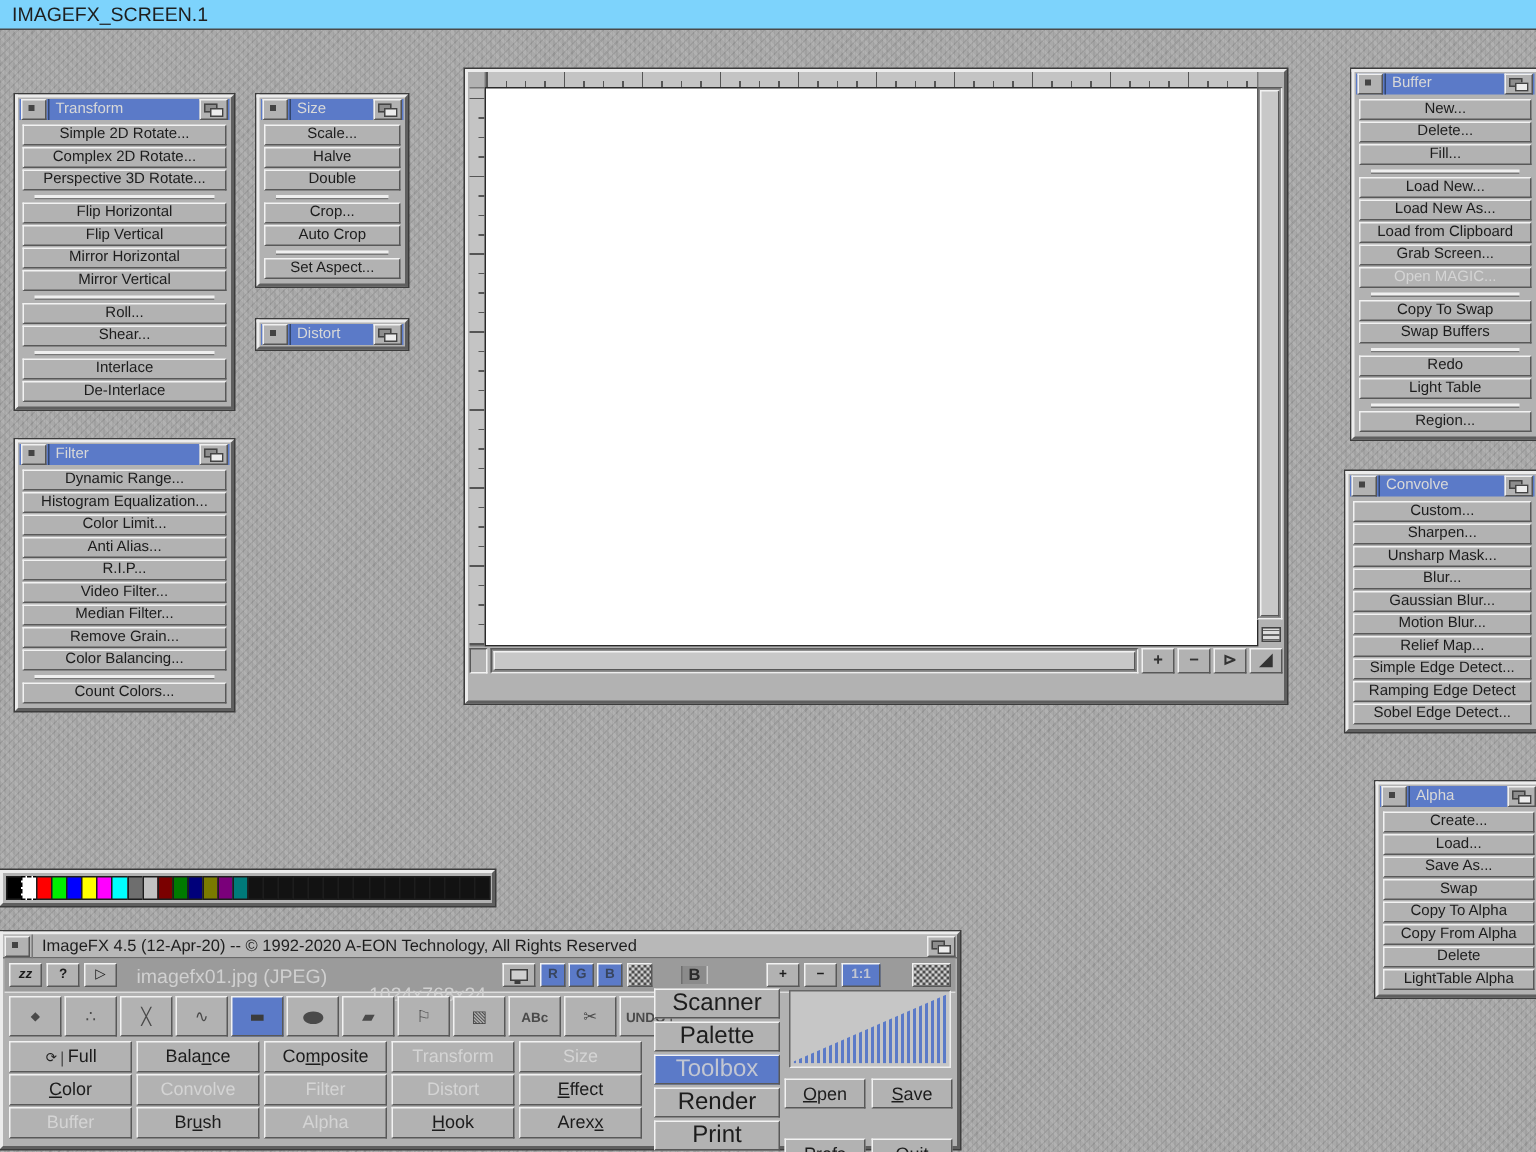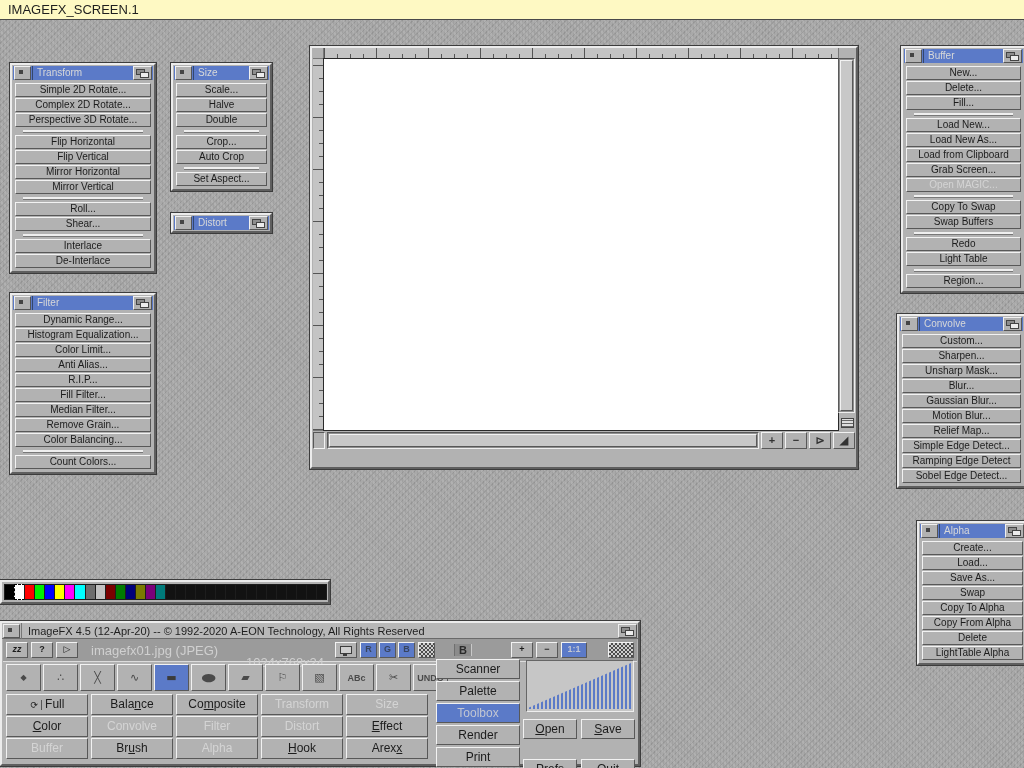--- a/index.html
+++ b/index.html
@@ -6,21 +6,21 @@
   #screen{position:relative;width:1024px;height:768px;overflow:hidden;
     font-family:"Liberation Sans",sans-serif;background:#a9a9a9;
     -webkit-user-select:none;user-select:none;}
   
   #desktop{position:absolute;left:0;top:20px;right:0;bottom:0;background:#a9a9a9;
     background-image:
       repeating-linear-gradient(45deg, rgba(255,255,255,.09) 0 2px, rgba(0,0,0,0) 2px 5px),
       repeating-linear-gradient(-45deg, rgba(0,0,0,.08) 0 1px, rgba(0,0,0,0) 1px 4px),
       repeating-linear-gradient(90deg, rgba(0,0,0,.05) 0 1px, rgba(0,0,0,0) 1px 3px);}
   
-  #screenbar{position:absolute;left:0;top:0;right:0;height:19px;background:#fef9c3;
+  #screenbar{position:absolute;left:0;top:0;right:0;height:19px;background:#7dd3fc;
     border-bottom:1px solid #4a4a4a;color:#1e1e1e;font-size:13px;line-height:19px;padding-left:8px;}
   
   .win{position:absolute;background:#b2b2b2;border:2px solid;border-color:#ececec #5f5f5f #5f5f5f #ececec;
     box-shadow:0 0 0 1px #3c3c3c;z-index:2;}
   
   .ptbar{height:14px;background:#5b7ac8;display:flex;align-items:center;margin:1px;}
   .ptitle{flex:1;color:#d8d8d8;font-size:10px;line-height:14px;padding-left:4px;
     border-left:1px solid #33466e;white-space:nowrap;overflow:hidden;}
   
   .ltbar{height:16px;background:#b8b8b8;display:flex;align-items:center;border-bottom:1px solid #6a6a6a;}
@@ -94,21 +94,21 @@
   .tool{width:33px;height:25px;display:flex;align-items:center;justify-content:center;}
   .tool .glyph{font-family:"DejaVu Sans",sans-serif;font-size:11px;color:#4a4a4a;}
   .tool.sel .glyph{color:#3b3b3b;}
   .tool[data-name="text-tool"] .glyph,.tool[data-name="undo-button"] .glyph{font-family:"Liberation Sans",sans-serif;font-weight:bold;font-size:9px;letter-spacing:0;}
   .tool[data-name="oval-tool"] .glyph{transform:scaleX(1.6);}
   .tool[data-name="dot-tool"] .glyph{font-size:8px;}
   .tb-grid{position:absolute;left:4px;top:71px;display:grid;grid-template-columns:repeat(5,82px);gap:1px 3px;}
   .tb .cyc{font-family:"DejaVu Sans",sans-serif;font-size:9px;border-right:1px solid #555;padding:0 3px 0 1px;margin-right:3px;color:#222;}
   .b.tb{height:19px;line-height:19px;font-size:12px;}
   .tb-right{position:absolute;left:434px;top:36px;width:84px;}
-  .tb-right .b{height:18px;line-height:18px;font-size:12px;margin-bottom:2px;}
+  .tb-right .b{height:18px;line-height:18px;font-size:16px;margin-bottom:2px;}
   .tb-ramp{position:absolute;left:524px;top:37px;width:106px;height:50px;background:#c6c6c6;
     border:1px solid;border-color:#666 #eee #eee #666;overflow:hidden;}
   .ramp-fill{position:absolute;left:2px;right:2px;top:2px;bottom:2px;
     background:repeating-linear-gradient(90deg,#5b7ac8 0 2px,#c6c6c6 2px 4px);
     clip-path:polygon(0 97%,100% 0,100% 100%,0 100%);}
   .tb-osq{position:absolute;left:521px;top:96px;width:112px;display:grid;grid-template-columns:1fr 1fr;gap:20px 4px;}
   .tb-osq .b{height:18px;line-height:18px;font-size:12px;}
 </style>
 </head>
 <body>
@@ -174,21 +174,21 @@
       <div class="gclose" data-name="close-icon"></div>
       <div class="ptitle" data-name="window-title">Filter</div>
       <div class="gdepth" data-name="depth-icon"></div>
     </div>
     <div class="pbody" data-name="filter-buttons">
         <div class="b" data-name="dynamic-range-button">Dynamic Range...</div>
         <div class="b" data-name="histogram-equalization-button">Histogram Equalization...</div>
         <div class="b" data-name="color-limit-button">Color Limit...</div>
         <div class="b" data-name="anti-alias-button">Anti Alias...</div>
         <div class="b" data-name="r-i-p-button">R.I.P...</div>
-        <div class="b" data-name="video-filter-button">Fill Filter...</div>
+        <div class="b" data-name="video-filter-button">Video Filter...</div>
         <div class="b" data-name="median-filter-button">Median Filter...</div>
         <div class="b" data-name="remove-grain-button">Remove Grain...</div>
         <div class="b" data-name="color-balancing-button">Color Balancing...</div>
         <div class="divider" data-name="divider"></div>
         <div class="b" data-name="count-colors-button">Count Colors...</div>
       </div>
   </div>
 
   <div class="win" style="left:901px;top:46px;width:121px;" data-name="buffer-window">
     <div class="ptbar" data-name="buffer-titlebar">

